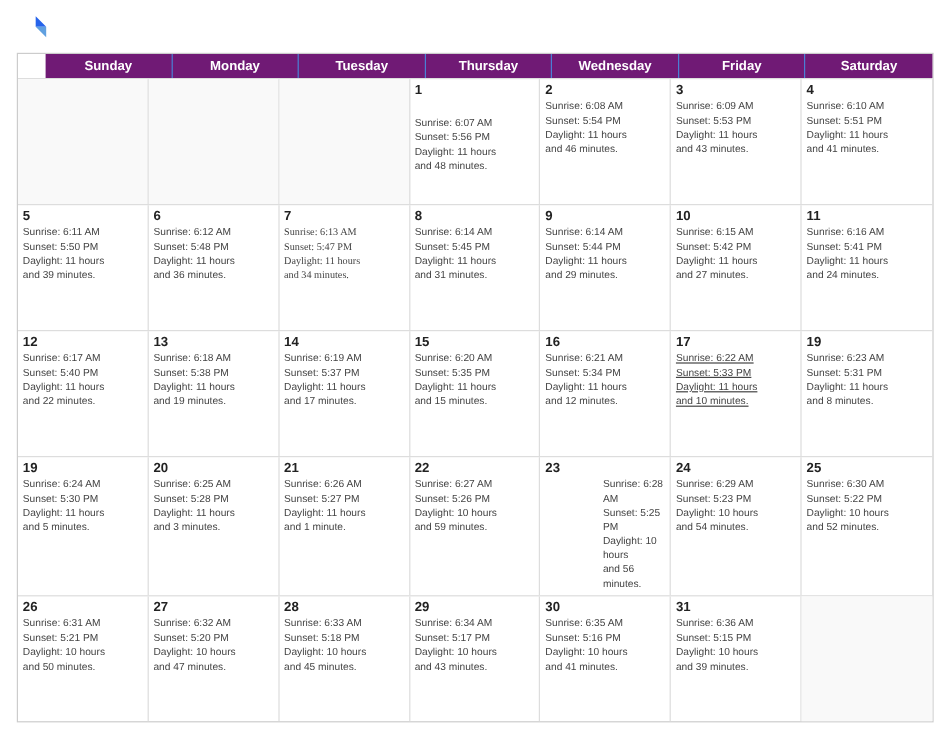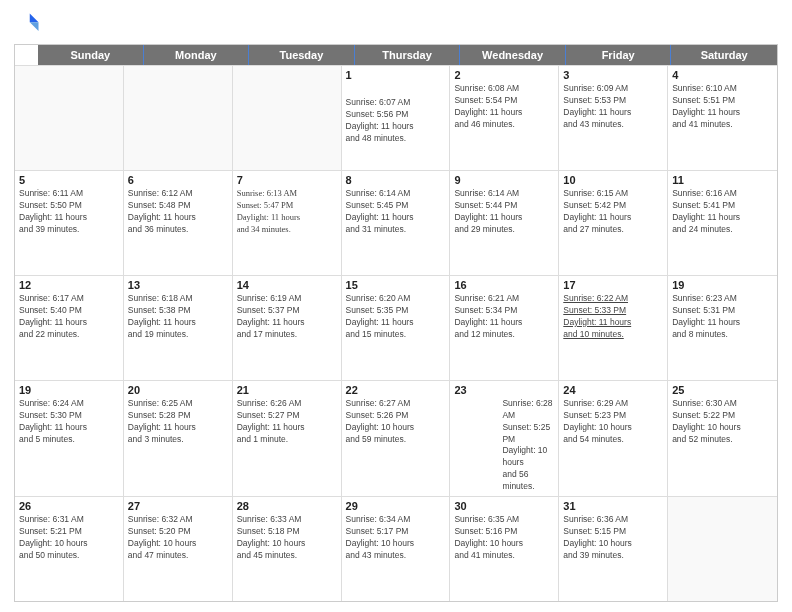--- a/index.html
+++ b/index.html
@@ -61,21 +61,21 @@
     }
     .calendar {
       flex: 1;
       display: flex;
       flex-direction: column;
       border: 1px solid #ccc;
     }
     .cal-header {
       display: grid;
       grid-template-columns: repeat(7, 1fr);
-      background: #737373;
+      background: #701a75;
       margin-left: 23px;
     }
     .cal-header-cell {
       color: #fff;
       font-size: 11px;
       font-weight: bold;
       text-align: center;
       padding: 4px 2px;
       border-right: 1px solid #4a7fd4;
     }

